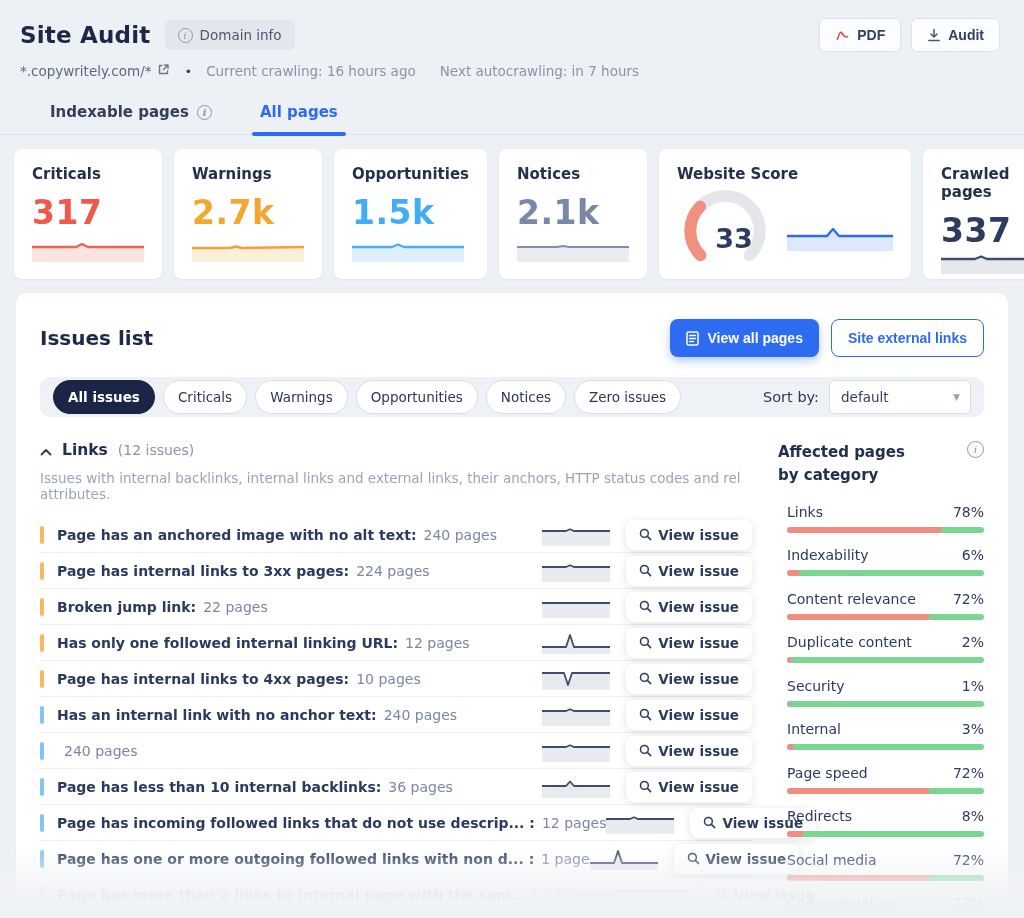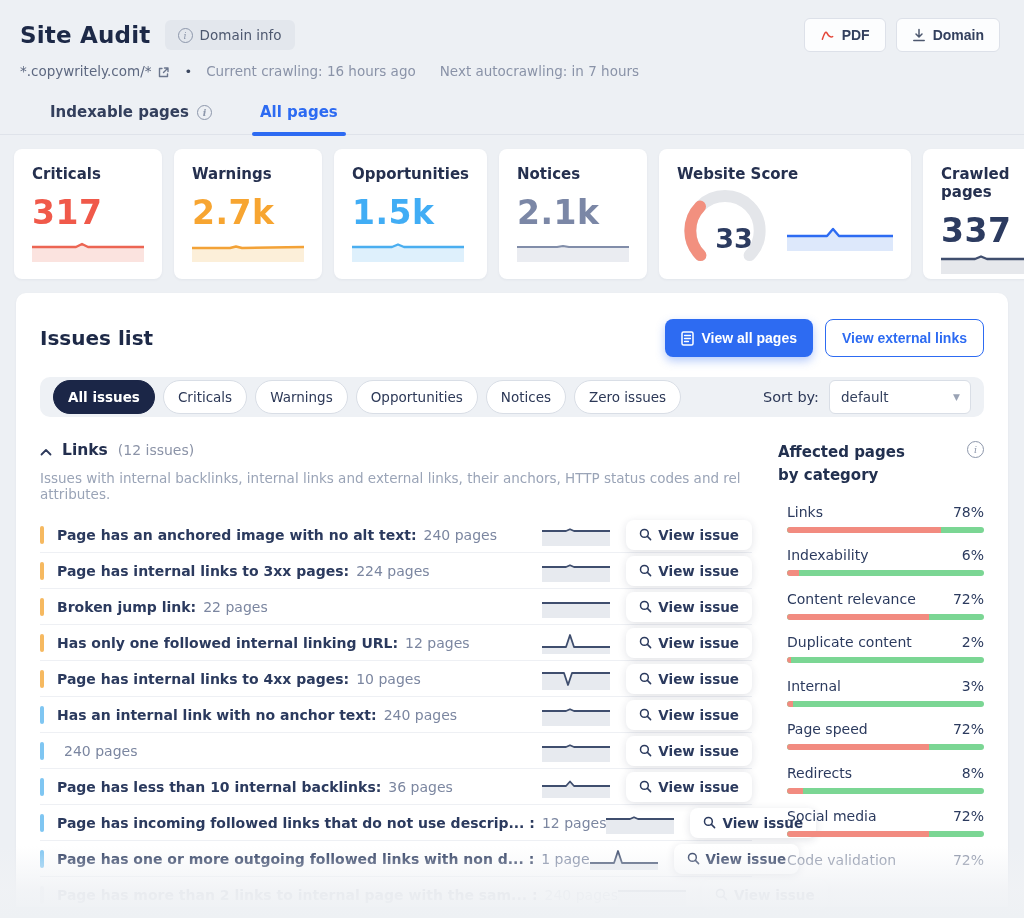--- a/index.html
+++ b/index.html
@@ -13,21 +13,21 @@
   .page-title { font-size:23px; font-weight:800; letter-spacing:.2px; color:#1d2947; }
   .chip { display:flex; align-items:center; gap:7px; margin-left:14px; background:#e3e7ed; border-radius:6px;
           padding:7px 13px; font-size:13.5px; color:#4d586f; cursor:pointer; }
   .icircle { display:inline-flex; align-items:center; justify-content:center; width:15px; height:15px;
              border:1.3px solid #8d97ab; border-radius:50%; font-size:9.5px; font-style:italic;
              font-family:"DejaVu Serif", serif; color:#8d97ab; flex:0 0 auto; }
   .top-actions { margin-left:auto; display:flex; gap:10px; }
   .btn-ghost { display:flex; align-items:center; gap:7px; background:#fcfdfe; border:1px solid #dde1e9;
                border-radius:6px; padding:8px 15px; font-size:14px; font-weight:600; color:#33405e; cursor:pointer; }
   .top-row2 { display:flex; align-items:center; margin-top:11px; font-size:13.5px; color:#8a93a8; gap:14px; }
-  .site-url { display:flex; align-items:flex-end; gap:6px; color:#5d6880; cursor:pointer; }
+  .site-url { display:flex; align-items:flex-start; gap:6px; color:#5d6880; cursor:pointer; }
   .dot-sep { color:#3b475f; font-size:13px; }
   .crawl-next { margin-left:10px; }
 
   
   .tabs { display:flex; gap:44px; margin-top:16px; padding-left:48px; border-bottom:1px solid #dfe3ea; }
   .tab { display:flex; align-items:center; gap:8px; padding:8px 2px 13px 2px; font-size:15px; font-weight:700;
          color:#333f5c; cursor:pointer; position:relative; }
   .tab.active { color:#2d6bf2; }
   .tab.active::after { content:""; position:absolute; left:-6px; right:-6px; bottom:-2px; height:4px;
                        background:#2d6bf2; border-radius:3px; }
@@ -127,21 +127,21 @@
               </svg>
           </span>
           <span>PDF</span>
         </button>
         <button class="btn-ghost">
           <span style="display:inline-flex">
             <svg width="14" height="14" viewBox="0 0 14 14">
                 <path d="M7 1.5 v7 M4 6 l3 3 3-3 M1.8 12.4 h10.4" fill="none" stroke="#4d586f" stroke-width="1.5" stroke-linecap="round" stroke-linejoin="round"></path>
               </svg>
           </span>
-          <span>Domain</span>
+          <span>Audit</span>
         </button>
       </div>
     </div>
     <div class="top-row2">
       <span class="site-url">
         <span>*.copywritely.com/*</span>
         <span style="display:inline-flex">
           <svg width="13" height="13" viewBox="0 0 13 13">
               <path d="M5 2.5 H2.5 V10.5 H10.5 V8 M7.5 2 H11 V5.5 M11 2 L6.5 6.5" fill="none" stroke="#6b768d" stroke-width="1.4" stroke-linecap="round" stroke-linejoin="round"></path>
             </svg>
@@ -241,21 +241,21 @@
         <button class="btn-primary">
           <span style="display:inline-flex">
             <svg width="13" height="15" viewBox="0 0 13 15">
                 <rect x="1" y="1" width="11" height="13" rx="1.5" fill="none" stroke="#fff" stroke-width="1.5"></rect>
                 <path d="M3.5 4.5 h6 M3.5 7.5 h6 M3.5 10.5 h4" stroke="#fff" stroke-width="1.3" stroke-linecap="round"></path>
               </svg>
           </span>
           <span>View all pages</span>
         </button>
         <button class="btn-outline">
-          <span>View external links</span>
+          <span>Site external links</span>
         </button>
       </div>
     </div>
 
     <div class="filter-bar">
       <div style="display:flex;gap:8px" id="pills">
           <button class="pill active">All issues</button>
           <button class="pill">Criticals</button>
           <button class="pill">Warnings</button>
           <button class="pill">Opportunities</button>
@@ -543,20 +543,29 @@
               <div class="cat-top">
                 <span class="cat-label">Duplicate content</span>
                 <span class="cat-value">2%</span>
               </div>
               <div class="cat-bar">
                 <div class="cat-fill" style="width:2%"></div>
               </div>
             </div>
             <div class="cat">
               <div class="cat-top">
+                <span class="cat-label">Security</span>
+                <span class="cat-value">1%</span>
+              </div>
+              <div class="cat-bar">
+                <div class="cat-fill" style="width:1%"></div>
+              </div>
+            </div>
+            <div class="cat">
+              <div class="cat-top">
                 <span class="cat-label">Internal</span>
                 <span class="cat-value">3%</span>
               </div>
               <div class="cat-bar">
                 <div class="cat-fill" style="width:3%"></div>
               </div>
             </div>
             <div class="cat">
               <div class="cat-top">
                 <span class="cat-label">Page speed</span>

